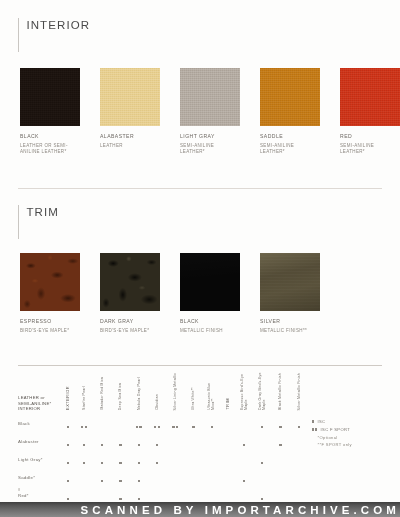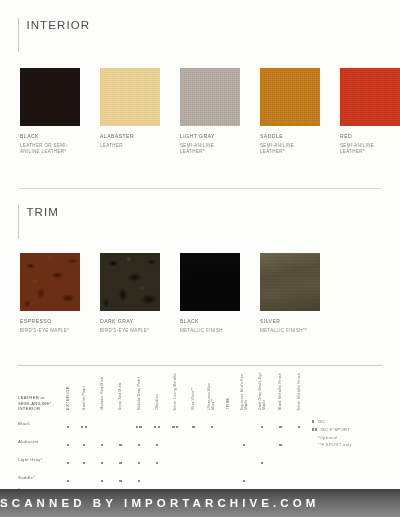--- a/index.html
+++ b/index.html
@@ -57,23 +57,23 @@
   .lg-dot{width:2.4px;height:2.4px;background:#8e8983;margin-right:3px;flex:0 0 auto;}
   .lg-dot.two{width:5.6px;background:none;display:flex;gap:1px;}
   .lg-dot.two i{display:block;width:2.2px;height:2.4px;background:#8e8983;}
   .lg-txt{font-size:4.1px;letter-spacing:.35px;color:#7a756f;line-height:5px;}
   .lg-note{font-size:4.1px;letter-spacing:.35px;color:#8d8881;line-height:6.2px;padding-left:5.6px;}
 
   
   .pageno{position:absolute;left:18px;top:487px;font-size:4px;color:#a9a49e;letter-spacing:.3px;}
 
   
-  .banner{position:absolute;left:0;bottom:0;width:400px;height:28px;
+  .banner{position:absolute;left:0;bottom:0;width:400px;height:15px;
           background:linear-gradient(180deg,#3f3f3f 0%,#565656 22%,#6e6e6e 55%,#8a8a8a 100%);
-          display:flex;align-items:center;justify-content:flex-start;}
+          display:flex;align-items:center;justify-content:flex-end;}
   .banner span{color:#ffffff;font-size:11.5px;letter-spacing:4.1px;
                font-family:"Liberation Sans",sans-serif;font-weight:700;}
 </style>
 </head>
 <body>
 
 <div class="page">
 
   <div class="section-head" style="left:18px;top:18px;">
     <div class="sh-bar"></div>

